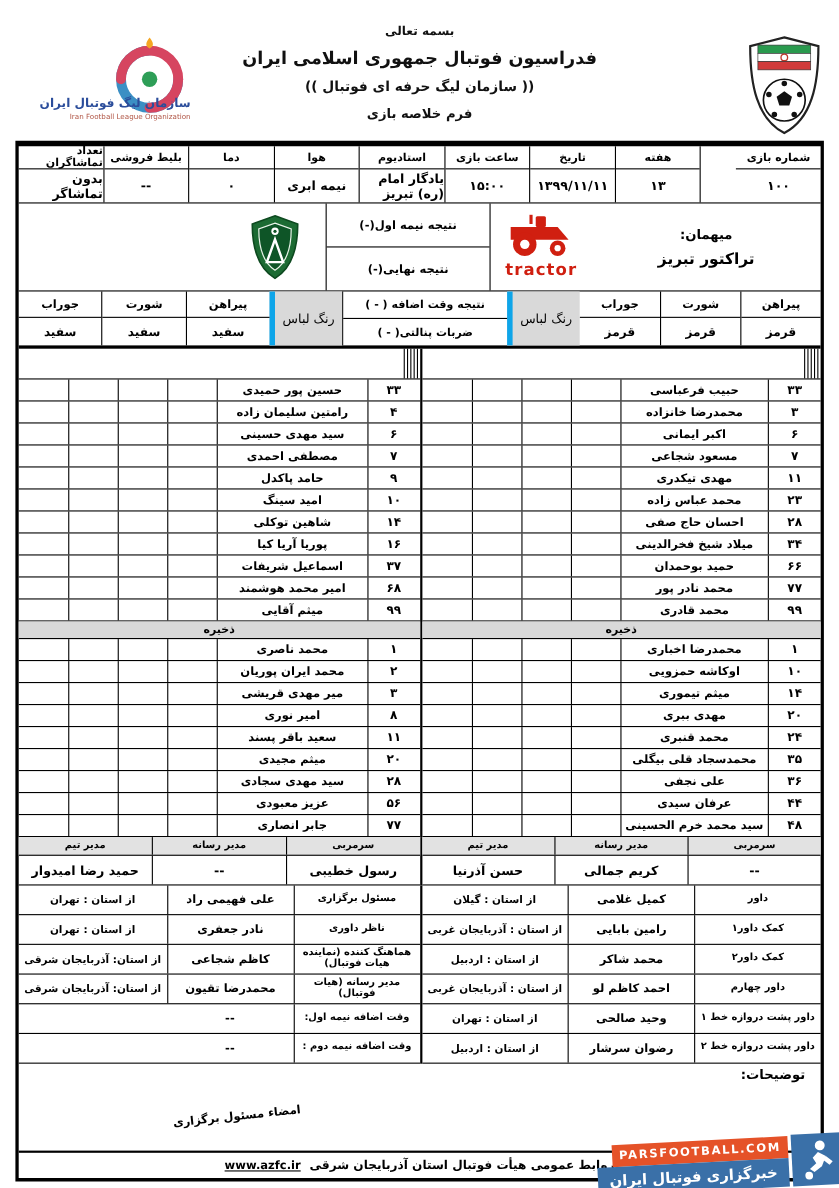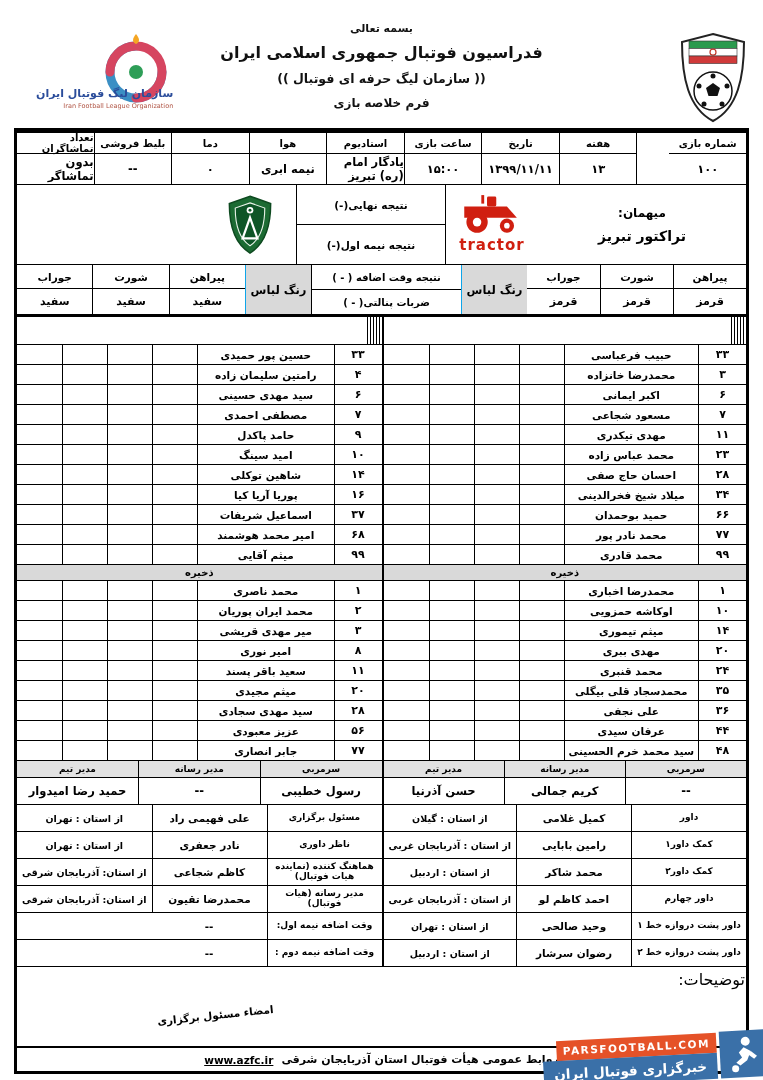--- a/index.html
+++ b/index.html
@@ -47,21 +47,21 @@
   .tractor-word { color:#d01f10; font-weight:bold; font-size:15px; letter-spacing:1px; margin-top:1px; }
 
   
   .kit-row { height:52px; display:flex; border-bottom:3px solid #000; }
   .kit-col { display:flex; flex-direction:column; border-left:1px solid #000; }
   .kit-col.w73 { width:73px; } .kit-col.w66 { width:66px; }
   .kit-col .k-label { height:24px; border-bottom:1px solid #000; display:flex; align-items:center; justify-content:center;
     font-size:10.5px; font-weight:bold; }
   .kit-col .k-value { flex:1; display:flex; align-items:center; justify-content:center; font-size:11px; font-weight:bold; }
   .kit-shade { width:66px; background:#d9d9d9; display:flex; align-items:center; justify-content:center;
-    font-size:11.5px; font-weight:bold; border-left:1px solid #0ea5e9; }
+    font-size:11.5px; font-weight:normal; border-left:5px solid #0ea5e9; }
   .kit-mid { width:150px; border-left:1px solid #000; display:flex; flex-direction:column; }
   .kit-mid > div { flex:1; display:flex; align-items:center; justify-content:center; font-size:10px; font-weight:bold; }
   .kit-mid > div:first-child { border-bottom:1px solid #000; }
   .kit-row .kit-col:last-child { border-left:none; }
 
   
   .players-row { height:444px; display:flex; }
   .half { width:50%; display:flex; flex-direction:column; }
   .half.right { border-left:2px solid #000; }
   .phead { height:28px; display:flex; border-bottom:1px solid #000; }
@@ -97,21 +97,21 @@
   .o-role { width:115px; border-left:1px solid #000; display:flex; align-items:center; justify-content:center;
     text-align:center; font-size:9px; font-weight:bold; line-height:1.1; padding:0 2px; }
   .o-name { width:115px; border-left:1px solid #000; display:flex; align-items:center; justify-content:center;
     font-size:10.5px; font-weight:bold; }
   .o-prov { flex:1; display:flex; align-items:center; justify-content:center; font-size:9.5px; font-weight:bold;text-align:right; }
   .xrow .o-name { border-left:none; }
   .x-fill { flex:1; }
 
   
   .notes-row { flex:1; position:relative; }
-  .notes-label { position:absolute; top:3px; right:1px; font-size:16px; font-weight:normal; }
+  .notes-label { position:absolute; top:3px; right:14px; font-size:12px; font-weight:bold; }
   .signature { position:absolute; left:140px; top:42px; font-size:10.5px; font-weight:bold; transform:rotate(-6deg); }
   .footer-row { height:25px; border-top:2px solid #000; display:flex; align-items:center; justify-content:center;
     gap:8px; font-size:11px; font-weight:bold; }
   .footer-url { direction:ltr; text-decoration:underline; font-size:10.5px; }
 
   
   .watermark { position:absolute; right:-4px; bottom:10px; width:224px; transform:rotate(-3deg);
     display:flex; direction:ltr; align-items:center; z-index:5; }
   .wm-banners { flex:1; }
   .wm-orange { height:20px; background:#e55228; color:#fff; display:flex; align-items:center; justify-content:center;
@@ -220,22 +220,22 @@
             <path d="M6 16 h60 l14 16 h-74 z" fill="#d01f10"></path>
             <circle cx="24" cy="38" r="15" fill="#d01f10"></circle>
             <circle cx="24" cy="38" r="6" fill="#fff"></circle>
             <circle cx="66" cy="43" r="10" fill="#d01f10"></circle>
             <circle cx="66" cy="43" r="4" fill="#fff"></circle>
           </svg>
           <div class="tractor-word">tractor</div>
         </div>
       </div>
       <div class="results-col">
+        <div>نتیجه نیمه اول(-)</div>
         <div>نتیجه نهایی(-)</div>
-        <div>نتیجه نیمه اول(-)</div>
       </div>
       <div class="team-cell" style="flex:1;">
         <div class="logo-box">
           <svg width="52" height="62" viewBox="0 0 70 84">
             <path d="M35 3 L63 13 C63 45 55 68 35 80 C15 68 7 45 7 13 Z" fill="#1c6b33" stroke="#0e4a20" stroke-width="2"></path>
             <path d="M35 12 L55 19 C55 44 49 61 35 70 C21 61 15 44 15 19 Z" fill="#0e5527" stroke="#e8f2e8" stroke-width="1.5"></path>
             <circle cx="35" cy="22" r="4.5" fill="#fff"></circle>
             <circle cx="35" cy="22" r="2" fill="#0e5527"></circle>
             <polygon points="35,32 45,60 25,60" fill="none" stroke="#fff" stroke-width="3"></polygon>
           </svg>

